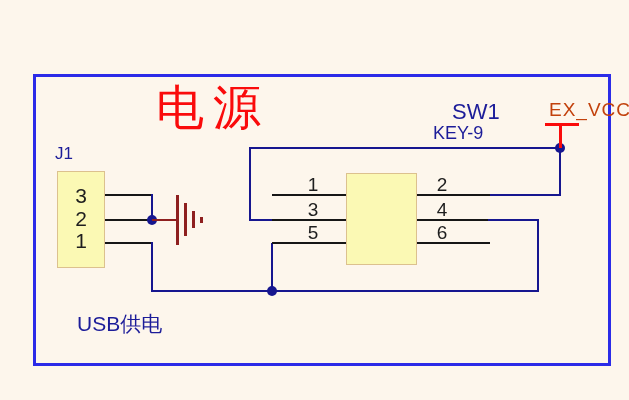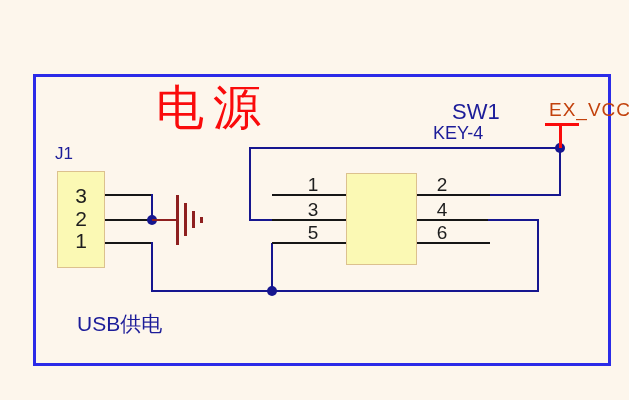--- a/index.html
+++ b/index.html
@@ -80,21 +80,21 @@
     <div class="abs gnd" style="left:200px;top:217px;width:3px;height:6px;"></div>
   </div>
 
   <div class="abs red-label" style="left:511px;top:99px;font-size:19px;letter-spacing:1px;">EX_VCC</div>
   <div>
     <div class="abs vcc" style="left:545px;top:123px;width:34px;height:3px;"></div>
     <div class="abs vcc" style="left:559px;top:123px;width:3px;height:25px;"></div>
   </div>
 
   <div class="abs blue-label" style="left:452px;top:99px;font-size:22px;">SW1</div>
-  <div class="abs blue-label" style="left:433px;top:123px;font-size:18px;">KEY-4</div>
+  <div class="abs blue-label" style="left:433px;top:123px;font-size:18px;">KEY-9</div>
 
   <div class="abs comp-body" style="left:346px;top:173px;width:71px;height:92px;"></div>
 
   <div class="abs pinline" style="left:272px;top:194px;width:74px;height:2px;"></div>
   <div class="abs pinline" style="left:272px;top:219px;width:74px;height:2px;"></div>
   <div class="abs pinline" style="left:272px;top:242px;width:74px;height:2px;"></div>
   <div class="abs pinline" style="left:417px;top:194px;width:73px;height:2px;"></div>
   <div class="abs pinline" style="left:417px;top:219px;width:71px;height:2px;"></div>
   <div class="abs pinline" style="left:417px;top:242px;width:73px;height:2px;"></div>
 

